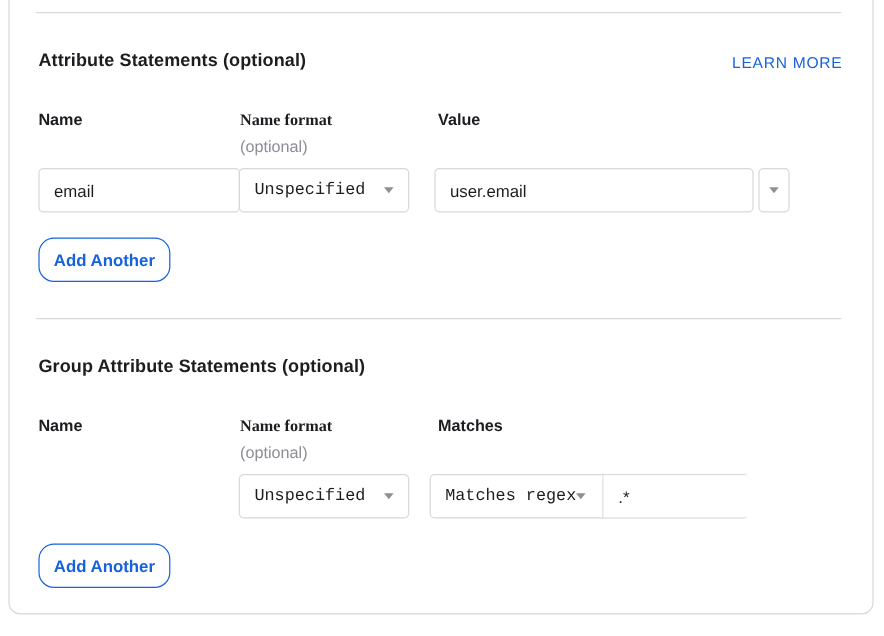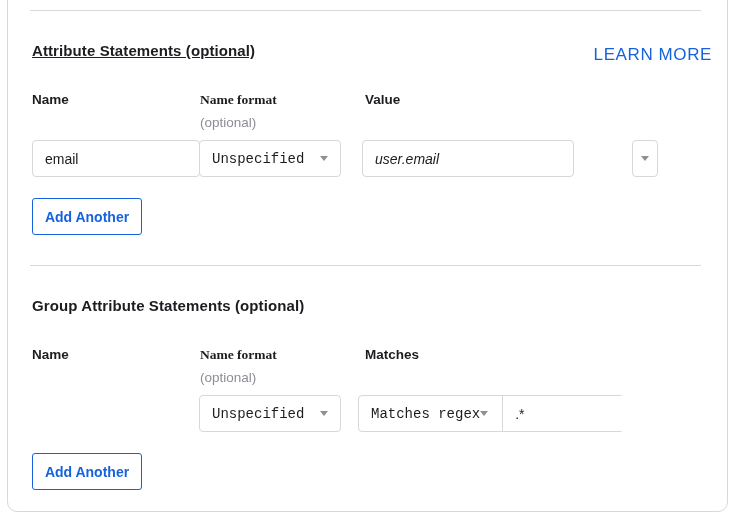--- a/index.html
+++ b/index.html
@@ -27,26 +27,26 @@
     background: #d7d7dc;
   }
   .divider.d1 { top: 10px; }
   .divider.d2 { top: 265px; }
 
   .section-title {
     position: absolute; left: 32px;
     font-size: 15px; font-weight: bold;
     color: #1d1d21; letter-spacing: 0.1px;
   }
-  .title-1 { top: 42px; text-decoration: underline; }
+  .title-1 { top: 42px; }
   .title-2 { top: 297px; }
 
   .learn-more {
-    position: absolute; top: 45px; right: 25px;
-    font-size: 17px; font-weight: 500;
+    position: absolute; top: 45px; right: 35px;
+    font-size: 13px; font-weight: 500;
     letter-spacing: 0.6px;
     color: #1662dd;
     text-decoration: none;
     cursor: pointer;
   }
 
   .col-header {
     position: absolute;
     font-size: 13.5px; font-weight: bold; color: #1d1d21;
   }
@@ -90,21 +90,21 @@
 
   .caret {
     display: inline-block;
     width: 0; height: 0;
     border-left: 4px solid transparent;
     border-right: 4px solid transparent;
     border-top: 5px solid #8f8f97;
     flex: 0 0 auto;
   }
 
-  .value-input { left: 362px; width: 212px; font-style: italic; }
+  .value-input { left: 362px; width: 266px; }
   .value-arrow-btn {
     left: 632px; width: 26px;
     display: flex; align-items: center; justify-content: center;
     cursor: pointer;
     background: #fff;
   }
 
   .filter-group {
     left: 358px; width: 266px;
     display: flex;
@@ -121,21 +121,21 @@
   .filter-value-input {
     width: 151px; height: 35px;
     border: none; border-radius: 0 4px 4px 0;
   }
 
   .add-btn {
     position: absolute; left: 32px;
     width: 110px; height: 37px;
     background: #ffffff;
     border: 1px solid #1662dd;
-    border-radius: 3px;
+    border-radius: 13px;
     color: #1662dd;
     font-family: "Liberation Sans", "DejaVu Sans", sans-serif;
     font-size: 14px; font-weight: bold;
     cursor: pointer;
   }
   .btn-1 { top: 198px; }
   .btn-2 { top: 453px; }
 </style>
 </head>
 <body>

